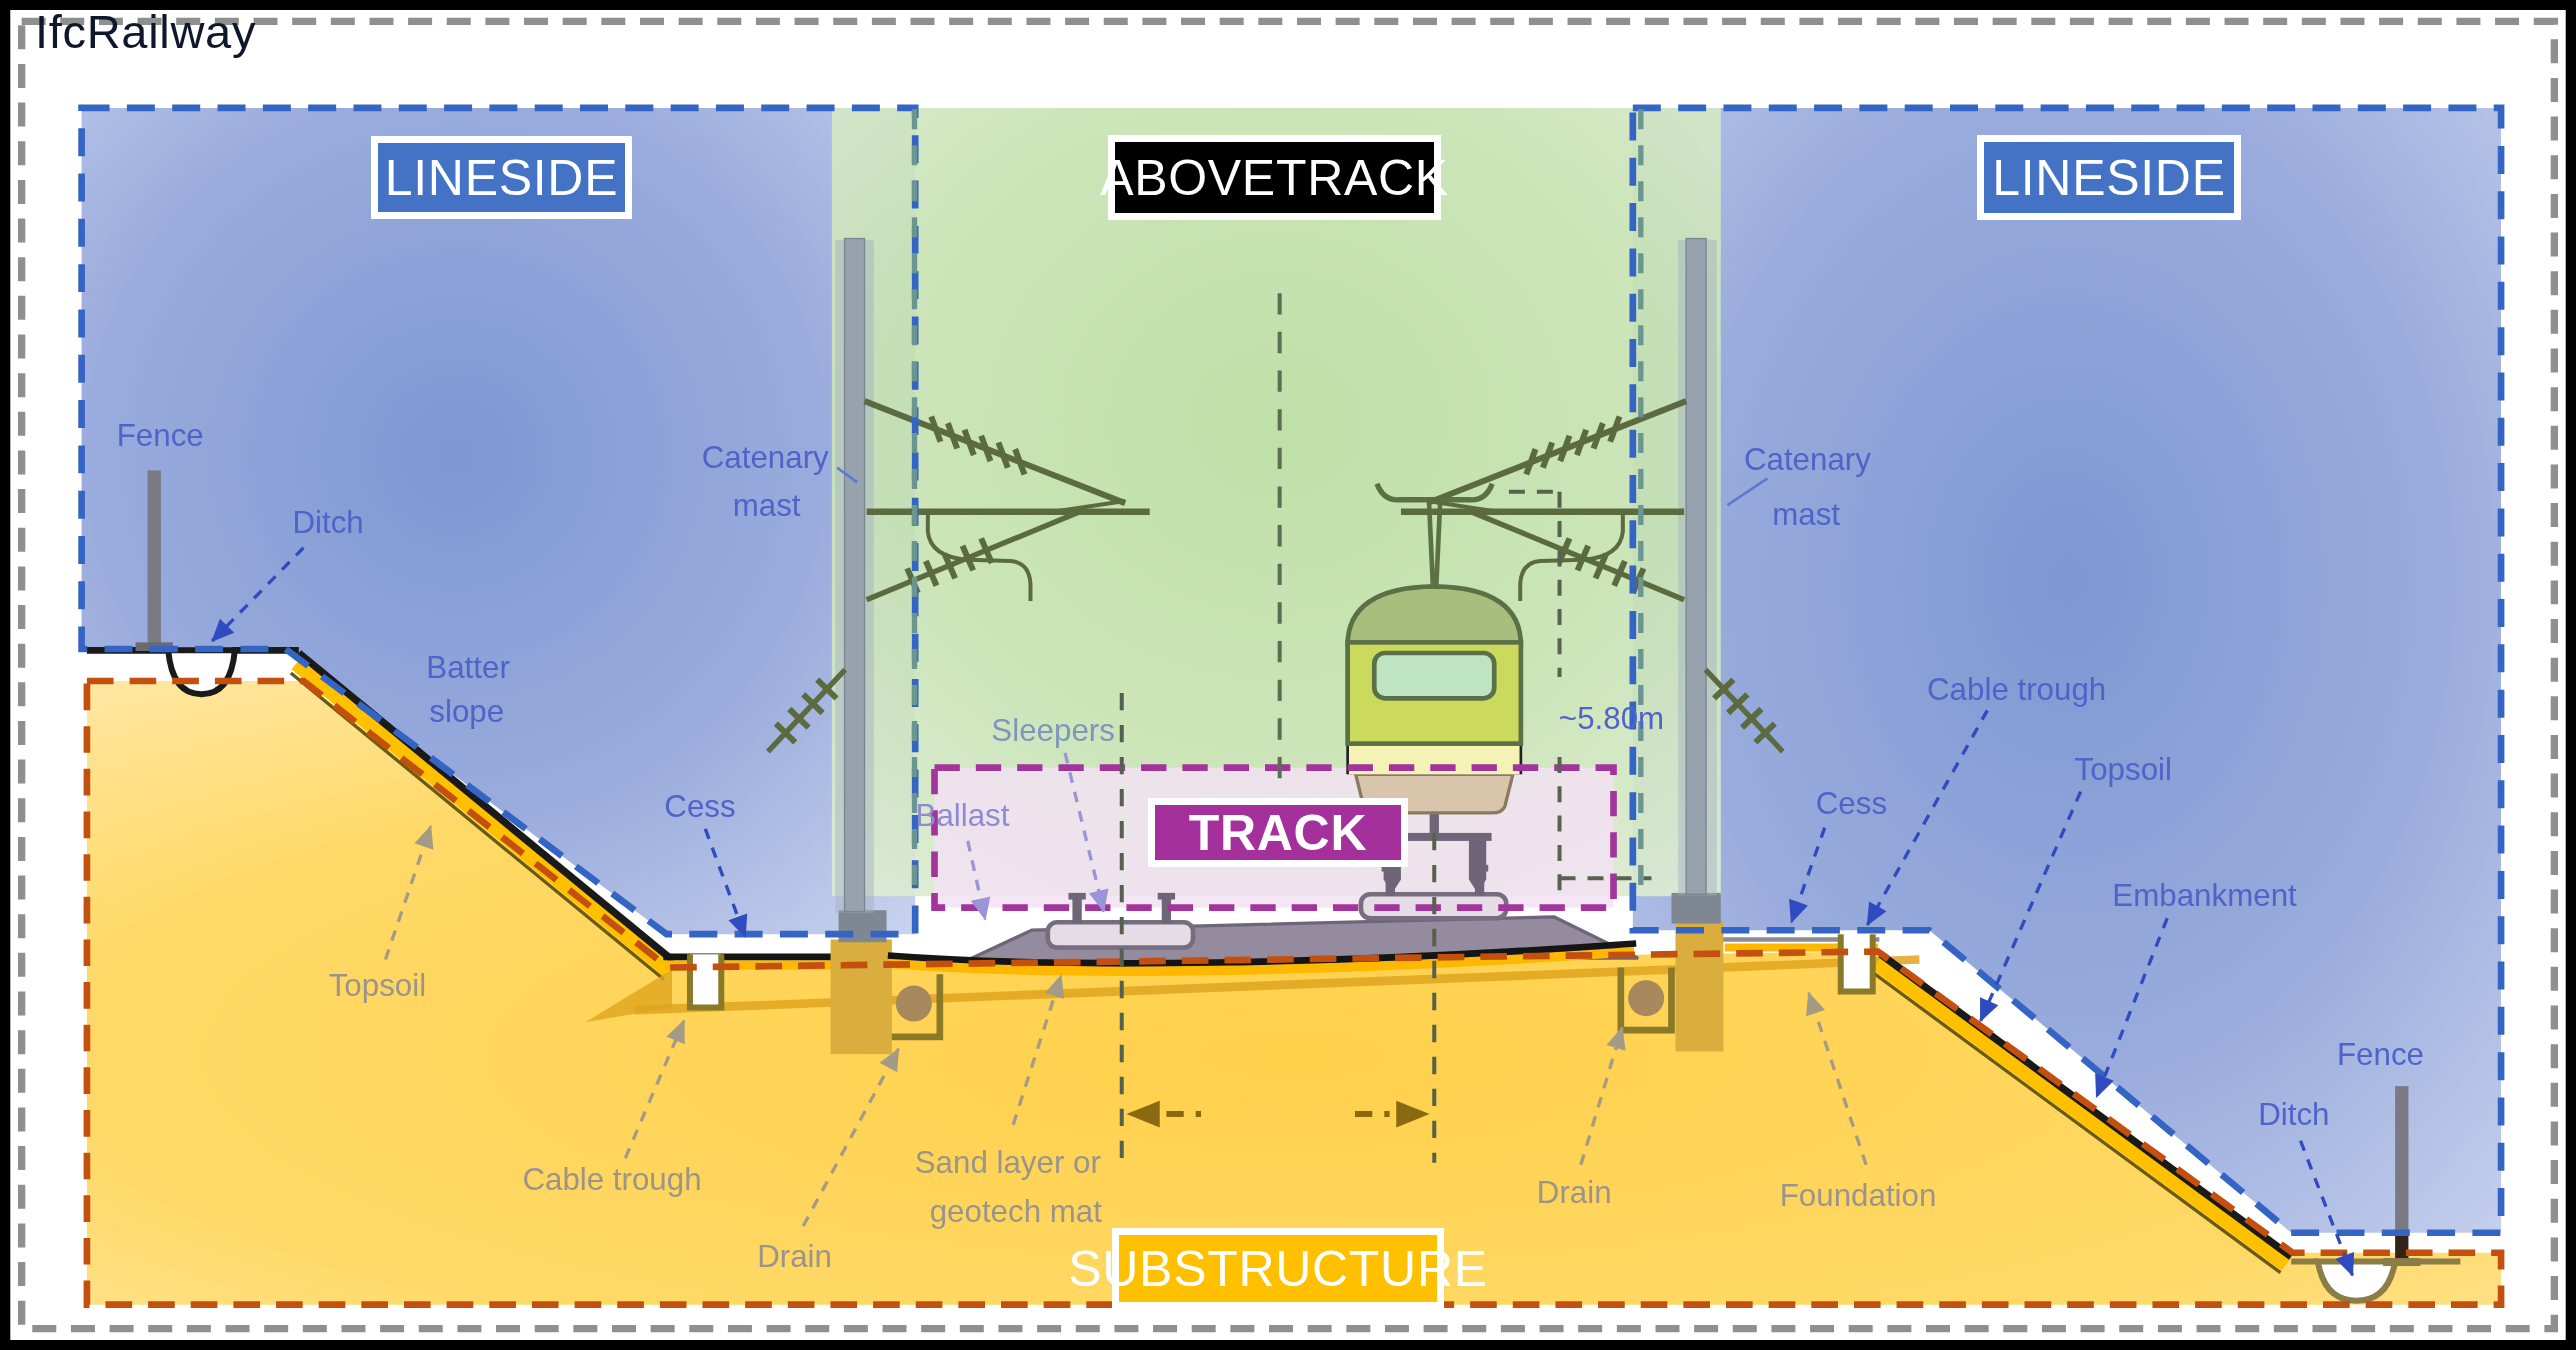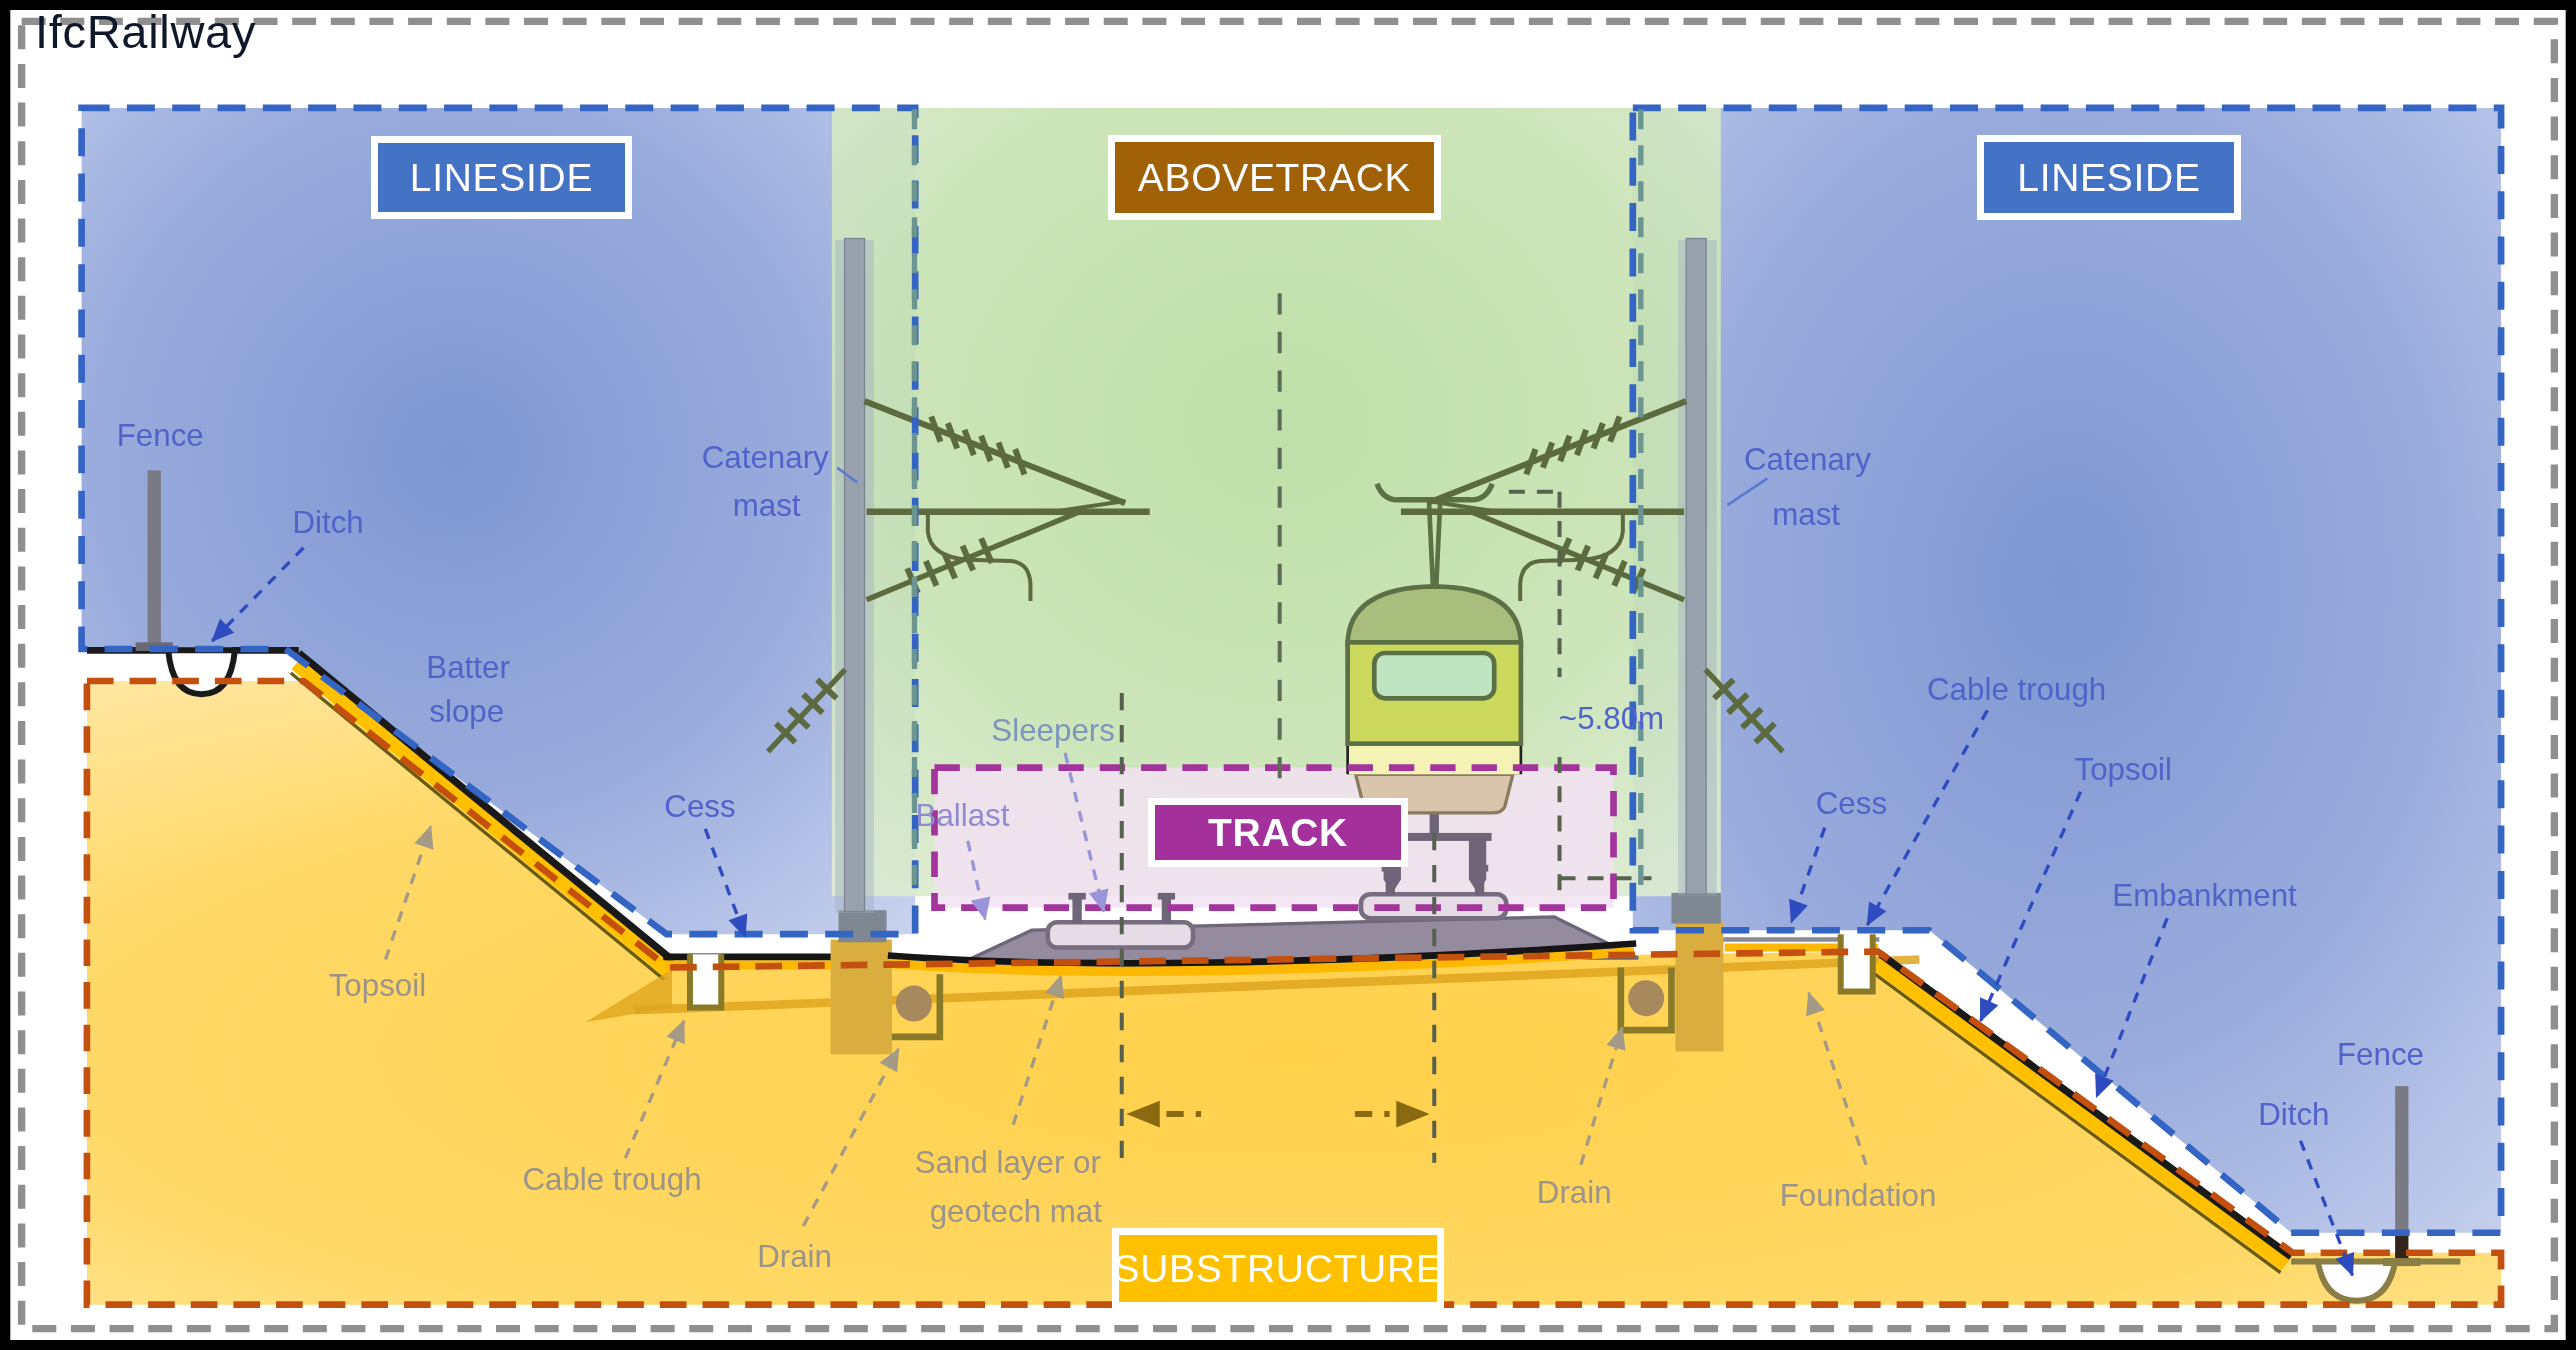--- a/index.html
+++ b/index.html
@@ -8,24 +8,24 @@
     font-family:"Liberation Sans", sans-serif;overflow:hidden;
   }
   #scene{position:absolute;left:0;top:0;}
   .page-title{
     position:absolute;left:35px;top:4px;font-size:47px;color:#0f172a;
     letter-spacing:0.7px;z-index:30;
   }
   .badge{
     position:absolute;z-index:25;border:7.3px solid #ffffff;color:#ffffff;
     display:flex;align-items:center;justify-content:center;
-    font-size:39px;letter-spacing:0.7px;box-sizing:border-box;
+    font-size:50px;letter-spacing:0.7px;box-sizing:border-box;
   }
   .badge.blue{background:#4472C4;}
-  .badge.green{background:#a16207;}
+  .badge.green{background:#000000;}
   .badge.magenta{background:#A3309B;}
   .badge.amber{background:#FFC000;justify-content:center;}
   svg text{font-family:"Liberation Sans", sans-serif;}
   .lbl{font-size:47px;}
   .lbl-blue{fill:#4F63C9;}
   .lbl-gray{fill:#9B948B;}
   .lbl-steel{fill:#7E95BC;}
   .lbl-lav{fill:#8F8BD0;}
 </style>
 </head>

